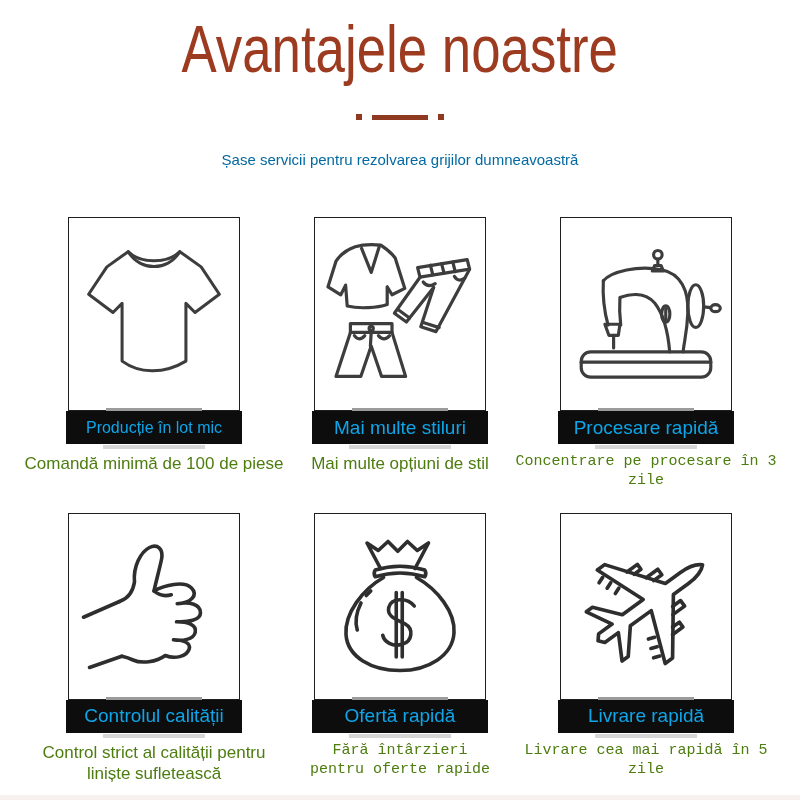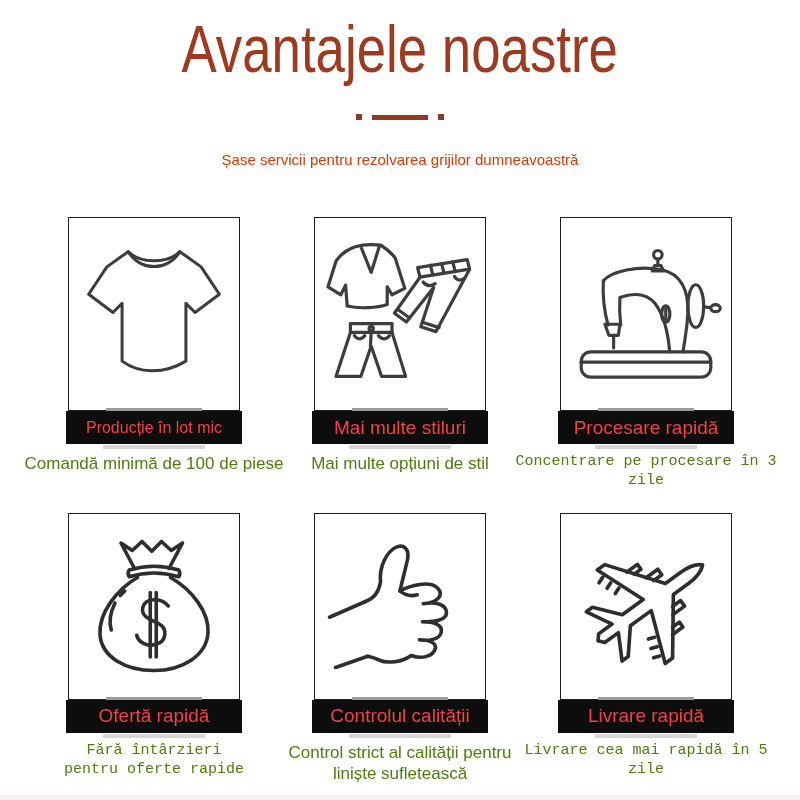--- a/index.html
+++ b/index.html
@@ -8,36 +8,36 @@
     font-family:"Liberation Sans", sans-serif;
   }
   .header{text-align:center;padding-top:15px;}
   .title{
     margin:0;font-weight:400;font-size:66px;line-height:1.05;color:#9d3b20;
   }
   .title span{display:inline-block;transform:scaleX(0.8);transform-origin:50% 50%;white-space:nowrap;}
   .divider{margin:30px auto 0;display:flex;align-items:center;justify-content:center;gap:10px;}
   .divider .sq{width:6px;height:6px;background:#8d3a21;}
   .divider .ln{width:56px;height:5px;background:#8d3a21;}
-  .subtitle{margin-top:31px;text-align:center;font-size:15px;color:#c2410c;}
+  .subtitle{margin-top:31px;text-align:center;font-size:15px;color:#0369a1;}
 
   .grid{
     margin:49px auto 0;width:668px;
     display:grid;grid-template-columns:repeat(3,176px);column-gap:70px;row-gap:22px;
   }
   .cell{text-align:center;}
   .panel{position:relative;}
   .box{
     box-sizing:border-box;width:172px;margin:0 auto;border:1px solid #1f1f1f;background:#fff;
     display:flex;align-items:center;justify-content:center;
   }
   .r1 .box{height:194px;}
   .r2 .box{height:187px;}
   .bar{
-    position:relative;width:176px;height:33px;background:#0d0d0d;color:#ef4444;
+    position:relative;width:176px;height:33px;background:#0d0d0d;color:#0ea5e9;
     font-size:19px;display:flex;align-items:center;justify-content:center;white-space:nowrap;
   }
   .bar.sm{font-size:16px;}
   .bar::before{
     content:"";position:absolute;top:-3px;left:50%;transform:translateX(-50%);
     width:96px;height:3px;background:#9b9b9b;
   }
   .bar::after{
     content:"";position:absolute;bottom:-5px;left:50%;transform:translateX(-50%);
     width:102px;height:4px;background:#d6d6d6;
@@ -127,47 +127,47 @@
       </div>
       <div class="bar">Procesare rapidă</div>
     </div>
     <div class="caption small">Concentrare pe procesare în 3 zile</div>
   </div>
 
   <div class="cell r2">
     <div class="panel">
       <div class="box">
         <svg width="150" height="150" viewBox="0 0 100 100" class="heavy">
+          <path d="M3,57.5 L27,47 M7,91 L28.5,83.5"></path>
+          <path d="M27,47 C33,45 36,40 37,34 C36,24 41,14 47,11 C52,8.5 56.5,11.5 55,19 C53,28 51,35 50,40 C57,36 70,33 75,38 C80,43 74,48 65.5,48.5 C74,47 81,49 81,54.5 C81,59.5 72.5,61 65,60.5 C72.5,60.5 78.5,62.5 77.5,67.5 C76.5,72.5 68.5,73.5 63,72.5 C69.5,72.5 74.5,74.5 73.5,78.5 C72,84 63.5,85.5 57.5,83 C51.5,87.5 41.5,88.5 36,86 C31.5,84 29.5,83.8 28.5,83.5"></path>
+          <path d="M50,40 C53.5,43 58,43.5 61.5,42.5"></path>
+        </svg>
+      </div>
+      <div class="bar">Controlul calității</div>
+    </div>
+    <div class="caption">Control strict al calității pentru
+liniște sufletească</div>
+  </div>
+
+  <div class="cell r2">
+    <div class="panel">
+      <div class="box">
+        <svg width="150" height="150" viewBox="0 0 100 100" class="heavy">
           <path d="M37,25 L28,8 L35.5,13 L42,7 L48.5,13.5 L55,7 L61.5,13 L69,8 L60,25"></path>
           <path d="M33.5,26 Q50,21 66.5,26 Q68,28.2 66.5,30.5 Q50,25.5 33.5,30.5 Q32,28.2 33.5,26 Z"></path>
           <path d="M39,31 C25,39 13,55 14,69 C15,84 31,93 50,93 C69,93 85,83 86,68 C87,54 75,39 61,31"></path>
           <path d="M24,48 C21,54 20,61 21.5,66 M27.5,43 L30.5,40"></path>
           <path d="M59.5,50 C55,44 44,44.5 42.5,51 C41,57.5 49,59.5 53.5,62 C59,65 58.5,73.5 51.5,75.5 C45,77.5 39.5,74 38.5,69.5"></path>
           <path d="M47.5,41 L47.5,84 M51.5,41 L51.5,84"></path>
         </svg>
       </div>
       <div class="bar">Ofertă rapidă</div>
     </div>
     <div class="caption small">Fără întârzieri
 pentru oferte rapide</div>
-  </div>
-
-  <div class="cell r2">
-    <div class="panel">
-      <div class="box">
-        <svg width="150" height="150" viewBox="0 0 100 100" class="heavy">
-          <path d="M3,57.5 L27,47 M7,91 L28.5,83.5"></path>
-          <path d="M27,47 C33,45 36,40 37,34 C36,24 41,14 47,11 C52,8.5 56.5,11.5 55,19 C53,28 51,35 50,40 C57,36 70,33 75,38 C80,43 74,48 65.5,48.5 C74,47 81,49 81,54.5 C81,59.5 72.5,61 65,60.5 C72.5,60.5 78.5,62.5 77.5,67.5 C76.5,72.5 68.5,73.5 63,72.5 C69.5,72.5 74.5,74.5 73.5,78.5 C72,84 63.5,85.5 57.5,83 C51.5,87.5 41.5,88.5 36,86 C31.5,84 29.5,83.8 28.5,83.5"></path>
-          <path d="M50,40 C53.5,43 58,43.5 61.5,42.5"></path>
-        </svg>
-      </div>
-      <div class="bar">Controlul calității</div>
-    </div>
-    <div class="caption">Control strict al calității pentru
-liniște sufletească</div>
   </div>
 
   <div class="cell r2">
     <div class="panel">
       <div class="box">
         <svg width="152" height="152" viewBox="0 0 100 100" class="heavy">
           <g transform="rotate(54 50 50)">
             <path d="M50,4 C53,7 54.5,12 54.5,19 L54.5,31 L88,56 L88,62 L54.5,49 L54.5,66 L70,79 L70,84 L53.5,75 L53.5,86 L50,89 L46.5,86 L46.5,75 L30,84 L30,79 L45.5,66 L45.5,49 L12,62 L12,56 L45.5,31 L45.5,19 C45.5,12 47,7 50,4 Z"></path>
             <path stroke-width="1.8" d="M60.5,36 L60.5,29.5 L65,29.5 L65,39 M71.5,44 L71.5,38.5 L75.5,38.5 L75.5,47 M39.5,36 L39.5,29.5 L35,29.5 L35,39 M28.5,44 L28.5,38.5 L24.5,38.5 L24.5,47"></path>
             <path stroke-width="1.5" d="M70,57.5 L68.5,61.5 M76,59.8 L74.5,63.8 M82,62 L80.5,66 M30,57.5 L31.5,61.5 M24,59.8 L25.5,63.8 M18,62 L19.5,66"></path>

